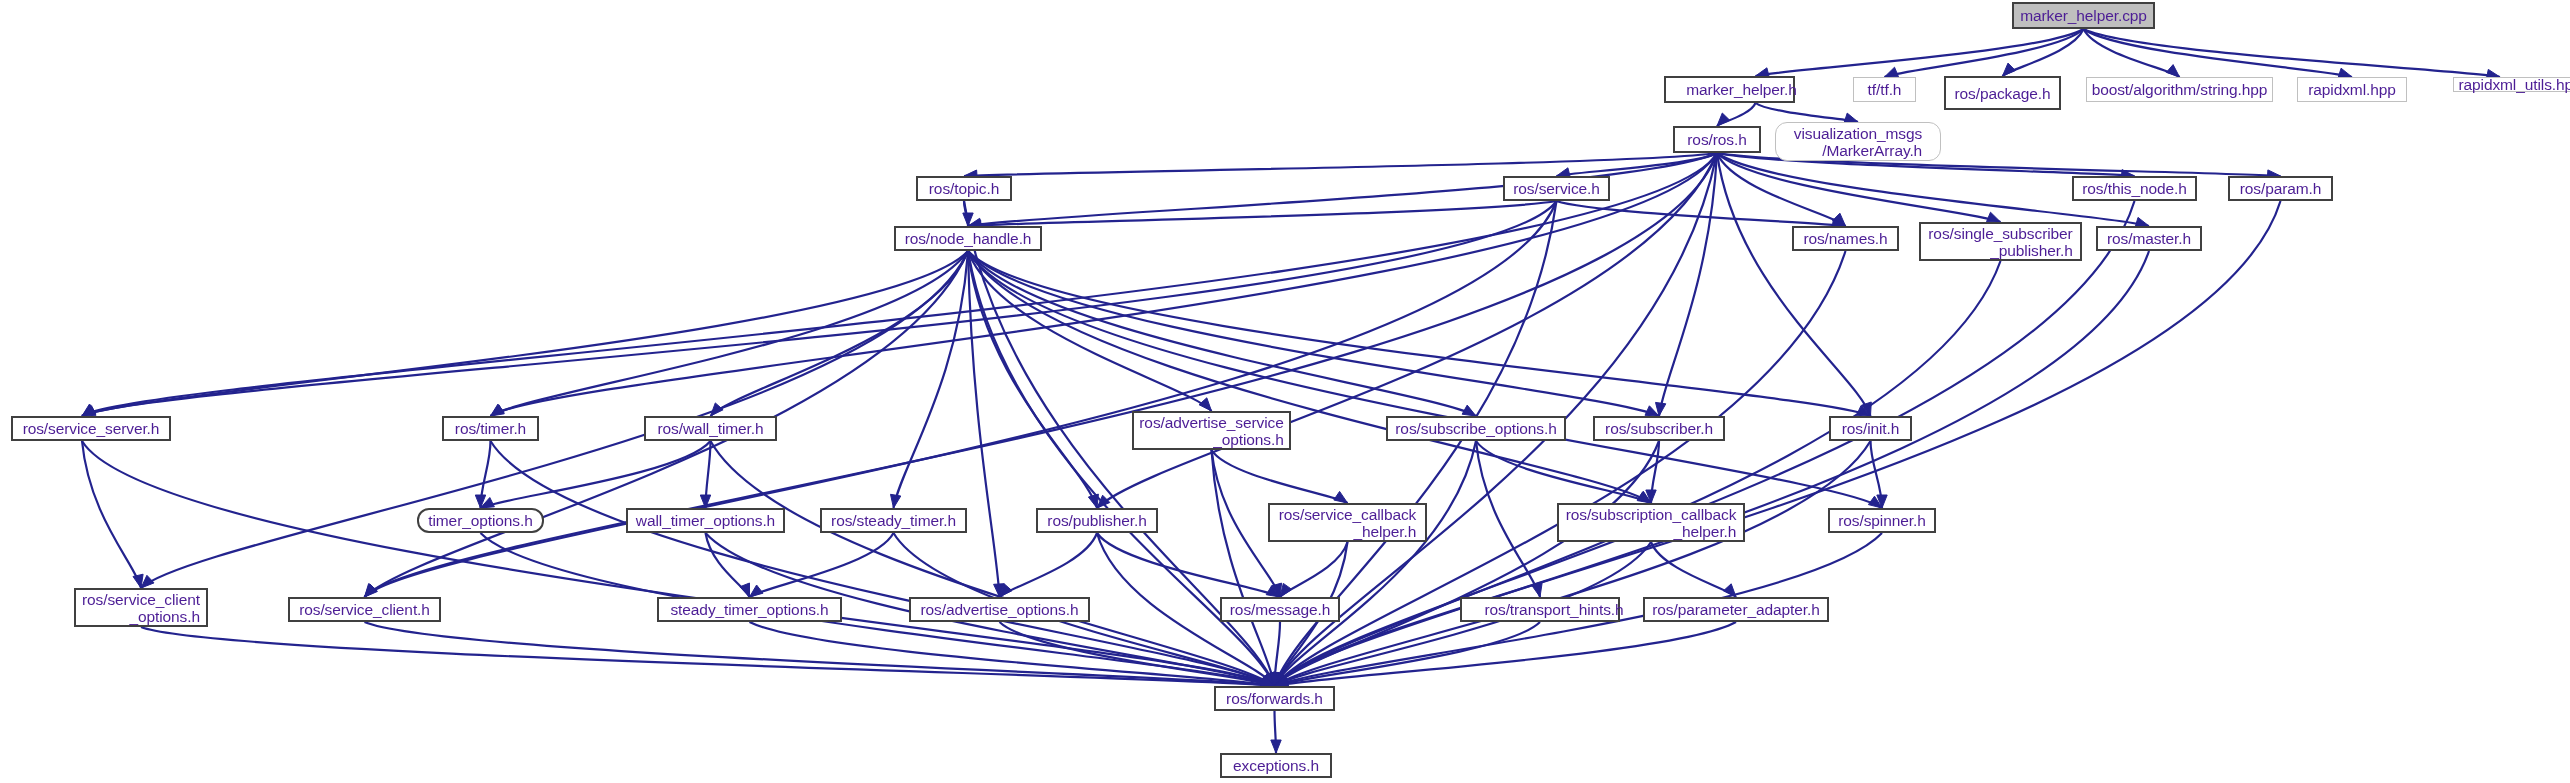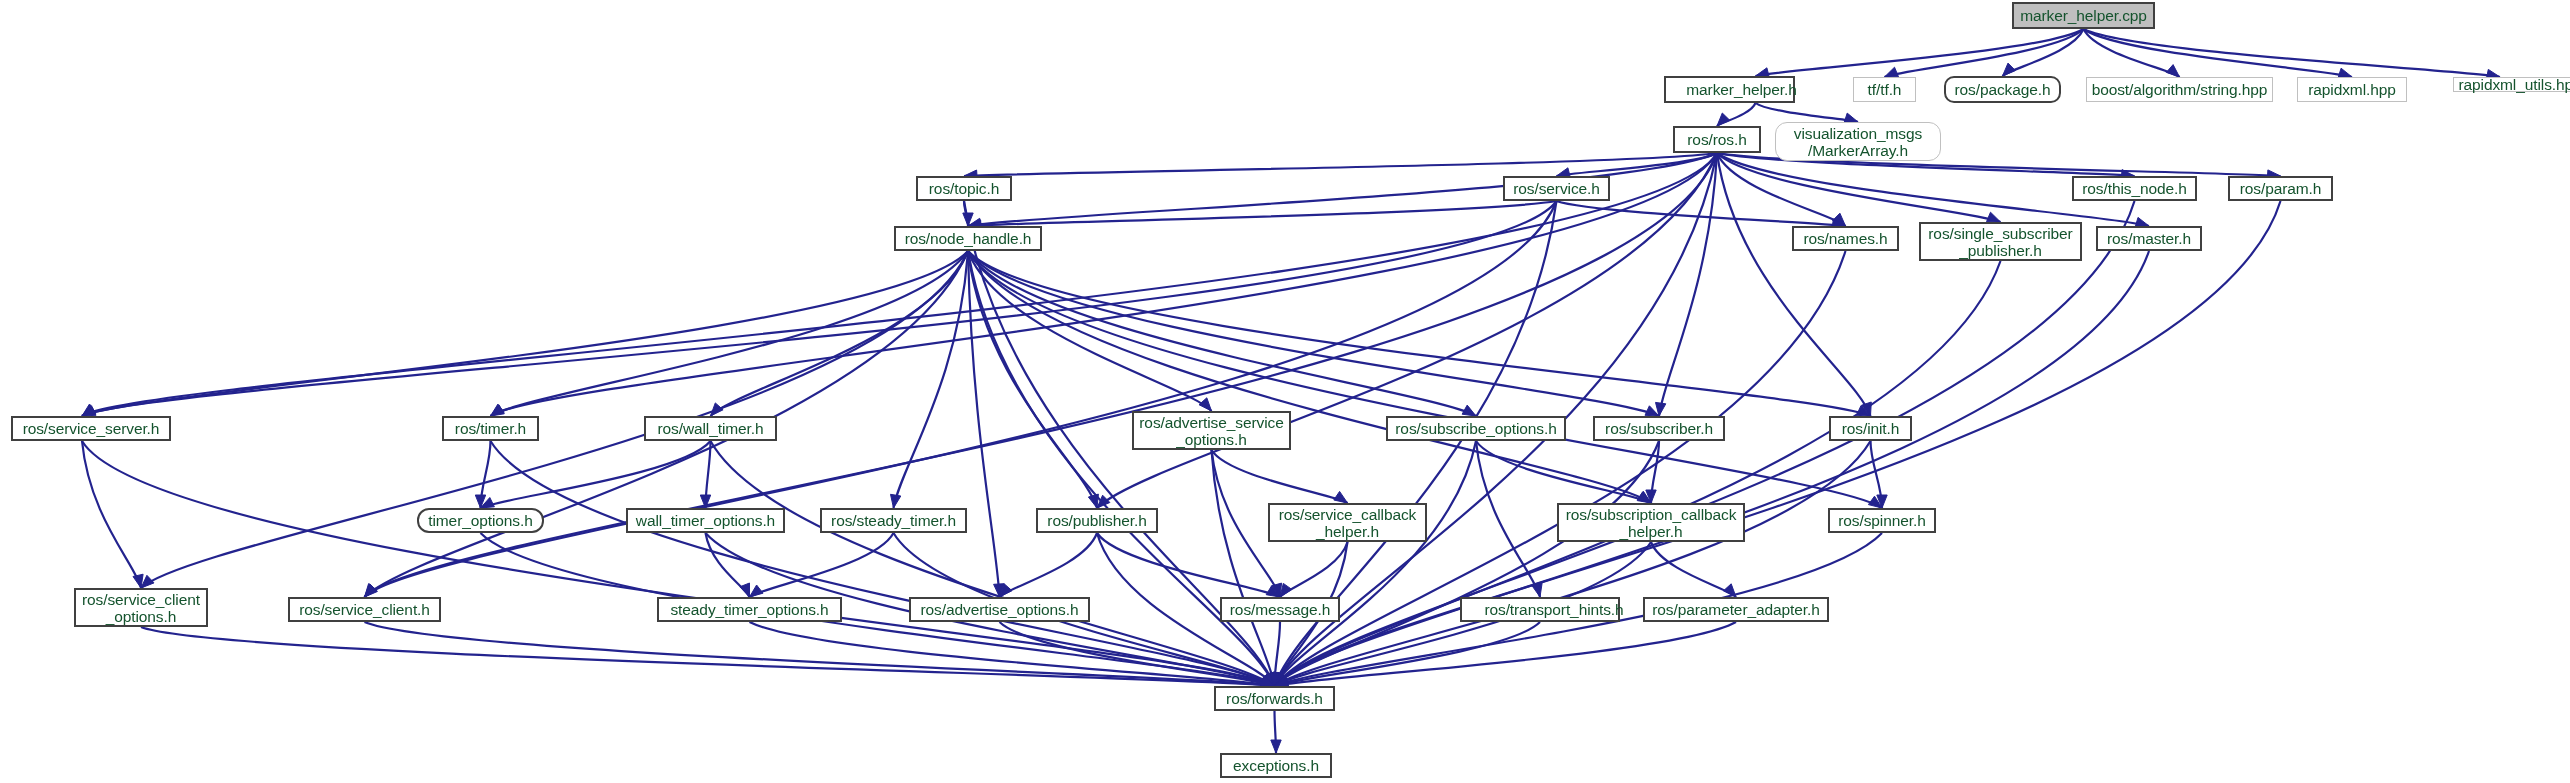--- a/index.html
+++ b/index.html
@@ -31,24 +31,24 @@
     fill: #23238e;
     stroke: #23238e;
     stroke-width: 1;
   }
   .node {
     position: absolute;
     box-sizing: border-box;
     display: flex;
     align-items: center;
     justify-content: center;
-    text-align: center;
+    text-align: right;
     background: #ffffff;
     border: 1px solid #9a9a9a;
-    color: #14532d;
+    color: #4c1d95;
     font-size: 15.5px;
     line-height: 17px;
     letter-spacing: -0.1px;
     white-space: pre-line;
     padding: 0 4px;
   }
   .node.strong {
     border: 2px solid #404040;
   }
   .node.root {
@@ -242,21 +242,21 @@
         <path d="M 1736.0 622.0 C 1677.9 655.3, 1317.1 675.8, 1274.5 686.0" class="edge-path"></path>
         <polygon points="1274.5,686.0 1285.9,677.9 1288.4,688.0" class="arrow-head"></polygon>
         <path d="M 1274.5 711.0 C 1274.5 725.3, 1276.0 738.7, 1276.0 753.0" class="edge-path"></path>
         <polygon points="1276.0,753.0 1270.8,740.0 1281.2,740.0" class="arrow-head"></polygon>
       </g>
   </svg>
   <div id="nodes">
       <div class="node root" style="left: 2012px; top: 2px; width: 143px; height: 27px;">marker_helper.cpp</div>
       <div class="node strong" style="left: 1664px; top: 76px; width: 131px; height: 27px; padding-left: 28px;">marker_helper.h</div>
       <div class="node plain" style="left: 1853px; top: 77px; width: 63px; height: 25px;">tf/tf.h</div>
-      <div class="node strong" style="left: 1944px; top: 76px; width: 117px; height: 27px; border-radius: 10px;">ros/package.h</div>
+      <div class="node strong" style="left: 1944px; top: 76px; width: 117px; height: 34px;">ros/package.h</div>
       <div class="node plain" style="left: 2086px; top: 77px; width: 187px; height: 25px;">boost/algorithm/string.hpp</div>
       <div class="node plain" style="left: 2297px; top: 77px; width: 110px; height: 25px;">rapidxml.hpp</div>
       <div class="node plain" style="left: 2433px; top: 77px; width: 134px; height: 15px; margin-left: 20px;">rapidxml_utils.hpp</div>
       <div class="node strong" style="left: 1673px; top: 126px; width: 88px; height: 27px;">ros/ros.h</div>
       <div class="node plain" style="left: 1775px; top: 122px; width: 166px; height: 39px; border-radius: 12px;">visualization_msgs
 /MarkerArray.h</div>
       <div class="node strong" style="left: 916px; top: 176px; width: 96px; height: 25px;">ros/topic.h</div>
       <div class="node strong" style="left: 1503px; top: 176px; width: 107px; height: 25px;">ros/service.h</div>
       <div class="node strong" style="left: 2072px; top: 176px; width: 125px; height: 25px;">ros/this_node.h</div>
       <div class="node strong" style="left: 2228px; top: 176px; width: 105px; height: 25px;">ros/param.h</div>

